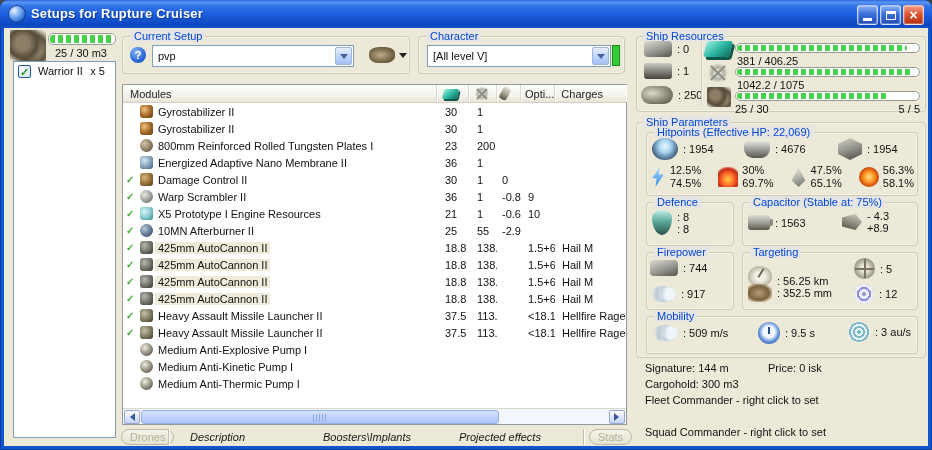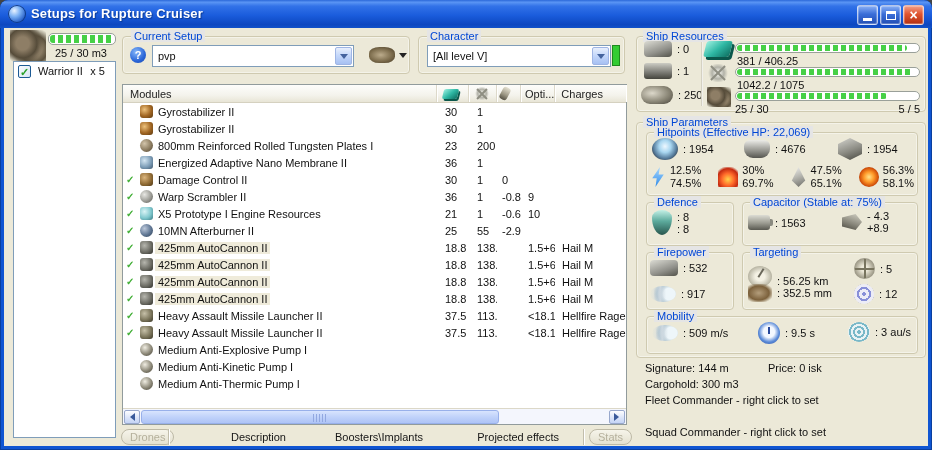--- a/index.html
+++ b/index.html
@@ -79,21 +79,21 @@
     background:linear-gradient(180deg,#fdfdfe 0%,#dce5f8 55%,#c4d4f6 100%);display:flex;align-items:center;justify-content:center;}
   .sb-thumb{position:absolute;left:18px;top:1px;width:358px;height:14px;border:1px solid #98b0ea;border-radius:3px;
     background:linear-gradient(180deg,#d8e4fe 0%,#c0d2fa 50%,#aec4f6 100%);}
   .sb-thumb::after{content:'';position:absolute;left:50%;top:3px;width:13px;height:8px;margin-left:-7px;
     background:repeating-linear-gradient(90deg,#92a8e0 0 1px,transparent 1px 3px);}
   .tri-l{border:4px solid transparent;border-right:5px solid #3a5a9a;margin-right:3px;}
   .tri-r{border:4px solid transparent;border-left:5px solid #3a5a9a;margin-left:3px;}
   
   .dis-btn{position:absolute;height:16px;border:1px solid #bdb9a6;border-radius:8px;color:#b5b09c;
     background:linear-gradient(180deg,#f6f4ea,#e4e1d0);text-align:center;line-height:14px;padding:0 8px;}
-  .bb-label{position:absolute;text-align:right;color:#161616;}
+  .bb-label{position:absolute;text-align:left;color:#161616;font-style:italic;}
   
   .ico{position:relative;display:inline-block;flex:none;}
   .mico{width:13px;height:13px;border-radius:3px;}
   .i-gyrostabilizer{background:radial-gradient(circle at 35% 35%,#eec27c,#a06522 55%,#5c3a10);}
   .i-armor-plate{background:radial-gradient(circle at 35% 35%,#d2c4aa,#8c7c60 55%,#4c402e);border-radius:50%;}
   .i-nano-membrane{background:radial-gradient(circle at 35% 35%,#d4e6f2,#7e9eb8 55%,#3e566c);}
   .i-damage-control{background:radial-gradient(circle at 35% 35%,#dcb67e,#926d36 55%,#4c3412);}
   .i-warp-scrambler{background:radial-gradient(circle at 35% 35%,#e8e8e4,#9c9c96 55%,#50504a);border-radius:50%;}
   .i-stasis-web{background:radial-gradient(circle at 35% 35%,#daf4f6,#80c8ce 55%,#387a84);}
   .i-afterburner{background:radial-gradient(circle at 35% 35%,#bcc8da,#5e7592 55%,#2a3a50);border-radius:50%;}
@@ -565,21 +565,21 @@
     <span class="col2">
       <span>- 4.3</span>
       <span>+8.9</span>
     </span>
   </div>
 
   <div class="gbox" style="left:646px;top:252px;width:88px;height:58px;"></div>
   <span class="gcap" style="left:654px;top:246px;">Firepower</span>
   <div class="stat" style="left:650px;top:260px;">
       <span class="ico i-turret"></span>
-      <span>: 532</span>
+      <span>: 744</span>
     </div>
   <div class="stat" style="left:650px;top:286px;">
       <span class="ico i-speed"></span>
       <span>: 917</span>
     </div>
 
   <div class="gbox" style="left:742px;top:252px;width:176px;height:58px;"></div>
   <span class="gcap" style="left:750px;top:246px;">Targeting</span>
   <div class="stat" style="left:748px;top:266px;align-items:flex-end;">
       <span class="ico i-radar"></span>

